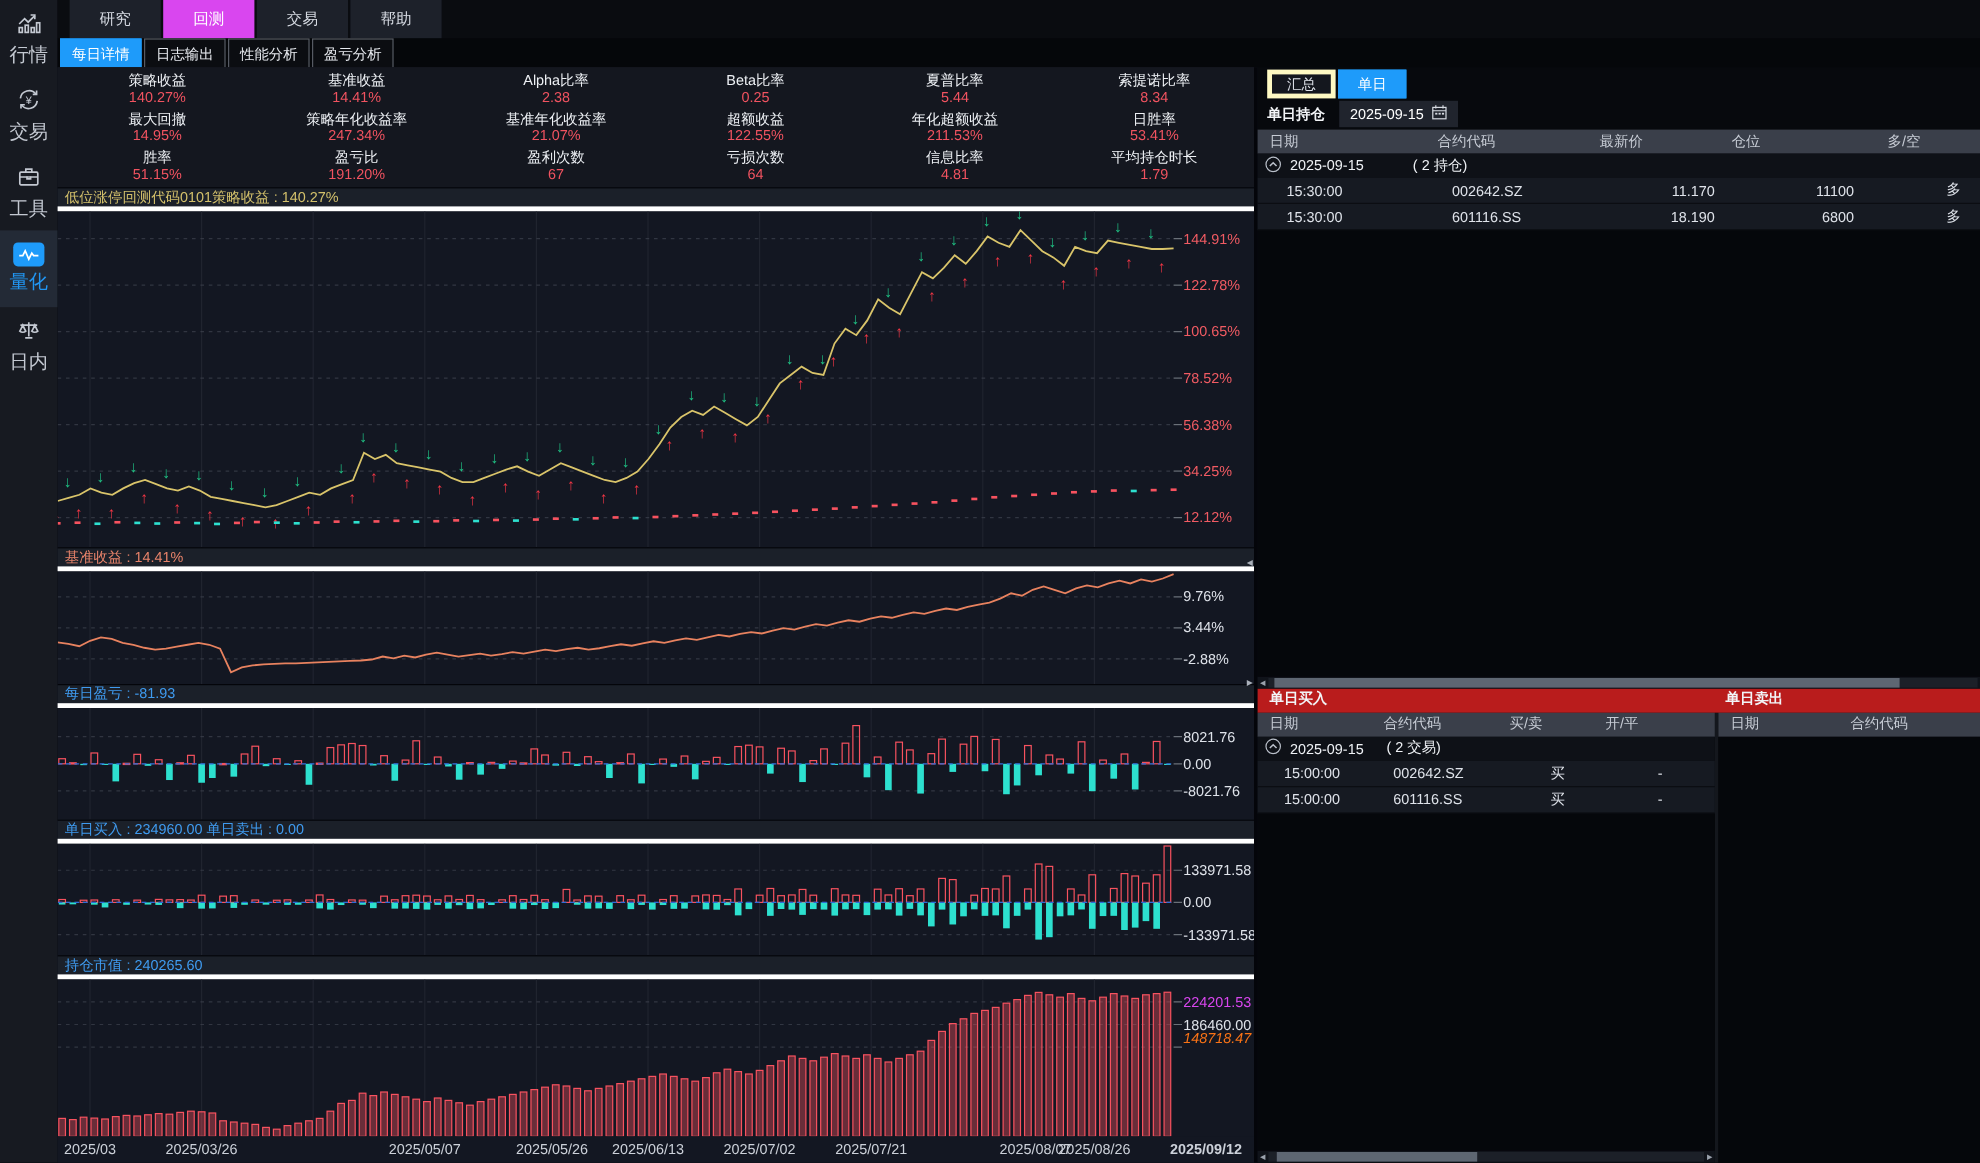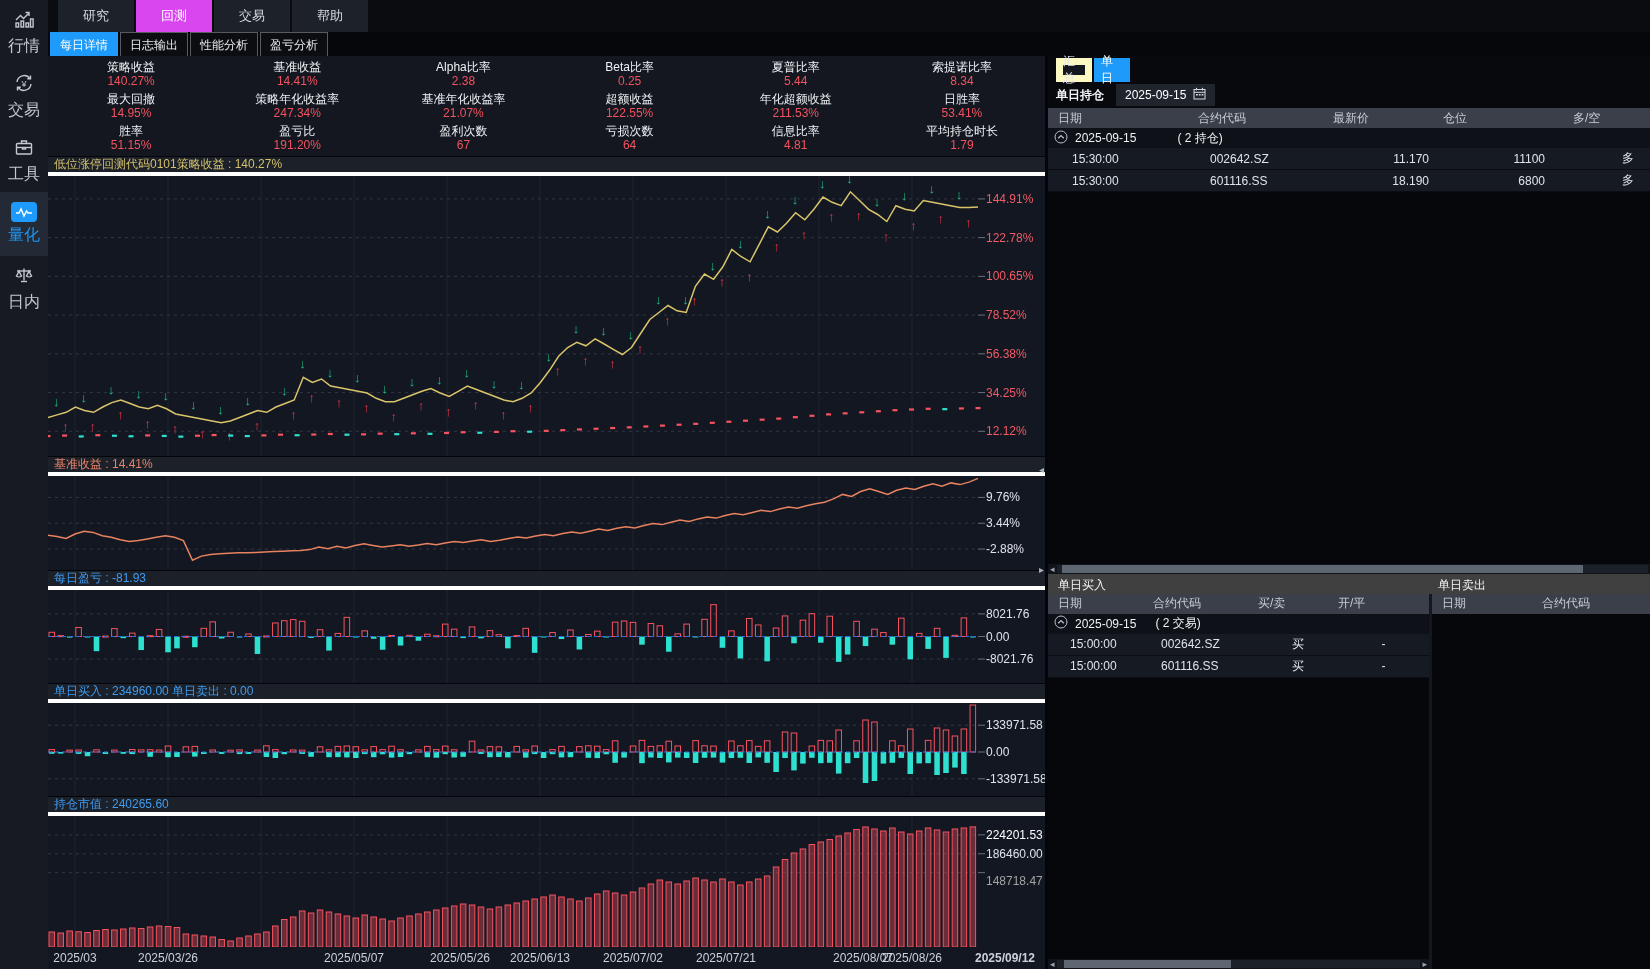--- a/index.html
+++ b/index.html
@@ -41,40 +41,40 @@
   .chart-panel{position:relative;overflow:hidden}
   .c1{height:280px;flex:0 0 280px}.c2{height:94px;flex:0 0 94px}.c3{height:93px;flex:0 0 93px}
   .c4{height:93px;flex:0 0 93px}.c5{height:131px;flex:0 0 131px}
   .tick-label{position:absolute;left:938px;white-space:nowrap;line-height:12px}
   .x-axis{height:22px;flex:0 0 22px;position:relative;background:#131722;color:#ccd1d9}
   .x-axis span{position:absolute;top:4px;transform:translateX(-50%);white-space:nowrap}
 
   
   .rightpanel{flex:1;background:#07090d;display:flex;flex-direction:column;min-width:0;position:relative}
   .rp-tabs{height:26px;flex:0 0 26px;display:flex;gap:2px;padding:2px 0 0 8px}
-  .rp-tab{width:36px;display:flex;align-items:center;justify-content:center;background:#14171e;
-    border:7px solid #fef9c3;color:#dfe3ea;cursor:pointer}
+  .rp-tab{width:57px;display:flex;align-items:center;justify-content:center;background:#14171e;
+    border:4px solid #fef9c3;color:#dfe3ea;cursor:pointer}
   .rp-tab.active{background:#1e9bfa;border-color:#1e9bfa;color:#fff}
   .rp-filter{height:26px;flex:0 0 26px;display:flex;align-items:center;gap:12px;padding-left:8px}
   .rp-filter .flabel{font-weight:bold;color:#f2f4f7}
   .datebox{display:flex;align-items:center;gap:7px;background:#20242d;padding:3px 9px;color:#fff;cursor:pointer}
   .thead{display:flex;background:#3a3f4a;height:20px;flex:0 0 20px;align-items:center;color:#c7ccd5;overflow:hidden}
   .group-row{display:flex;align-items:center;height:20px;flex:0 0 20px;background:#0e1117;color:#eef1f5;gap:7px;padding-left:6px}
   .data-row{display:flex;height:22px;flex:0 0 22px;align-items:center;background:#161a22;border-bottom:1px solid #0b0d12}
   .cell{overflow:hidden;white-space:nowrap}
   .h-date{width:150px;padding-left:10px}.h-code{width:135px}.h-price{width:110px}.h-pos{width:120px}.h-ls{flex:1;padding-left:10px}
   .v-time{width:150px;padding-left:24px}.v-code{width:135px;padding-left:12px}
   .v-price{width:110px;text-align:right;padding-right:14px}.v-pos{width:120px;text-align:right;padding-right:18px}
   .v-ls{flex:1;text-align:right;padding-right:16px}
   .rp-empty{flex:327 1 0;background:#05070b}
   .hscroll{height:10px;flex:0 0 10px;display:flex;align-items:center;background:#10131a;gap:2px;padding:0 2px}
   .arrowglyph{color:#9aa1ac;font-size:9px;line-height:10px;cursor:pointer}
   .track{flex:1;height:8px;background:#1c2028;position:relative}
   .thumb{position:absolute;top:0;height:8px;background:#5e6672;cursor:pointer}
-  .bs-titles{height:20px;flex:0 0 20px;display:flex;align-items:flex-end;background:#404040;font-weight:normal;color:#f2f4f7}
+  .bs-titles{height:20px;flex:0 0 20px;display:flex;align-items:flex-start;background:#b91c1c;font-weight:bold;color:#f2f4f7}
   .bs-titles .t-buy{width:384px;padding-left:10px}
   .bs-titles .t-sell{padding-left:6px}
   .bs-body{display:flex;flex:330 1 0;min-height:0}
   .buy-table{width:384px;flex:0 0 384px;display:flex;flex-direction:column;border-right:3px solid #14171d}
   .sell-table{flex:1;display:flex;flex-direction:column;min-width:0}
   .b-date{width:105px;padding-left:10px}.b-code{width:105px}.b-bs{width:80px}.b-oc{flex:1}
   .bv-time{width:105px;padding-left:22px}.bv-code{width:105px;padding-left:8px}
   .bv-bs{width:80px;text-align:center}.bv-oc{flex:1;text-align:center}
   .s-date{width:110px;padding-left:10px}.s-code{flex:1}
   .fillcol{flex:1;background:#05070b}
@@ -853,21 +853,21 @@
               <rect x="841.576923076923" y="12.000000000000005" width="5.542307692307691" height="119" fill="rgba(247,82,95,0.38)" stroke="#f7525f" stroke-width="1"></rect>
               <rect x="850.5192307692307" y="15.999999999999998" width="5.542307692307691" height="115" fill="rgba(247,82,95,0.38)" stroke="#f7525f" stroke-width="1"></rect>
               <rect x="859.4615384615383" y="18" width="5.542307692307691" height="113" fill="rgba(247,82,95,0.38)" stroke="#f7525f" stroke-width="1"></rect>
               <rect x="868.4038461538461" y="14.999999999999996" width="5.542307692307691" height="116" fill="rgba(247,82,95,0.38)" stroke="#f7525f" stroke-width="1"></rect>
               <rect x="877.3461538461538" y="12.000000000000005" width="5.542307692307691" height="119" fill="rgba(247,82,95,0.38)" stroke="#f7525f" stroke-width="1"></rect>
               <rect x="886.2884615384614" y="13.999999999999995" width="5.542307692307691" height="117" fill="rgba(247,82,95,0.38)" stroke="#f7525f" stroke-width="1"></rect>
               <rect x="895.2307692307692" y="15.999999999999998" width="5.542307692307691" height="115" fill="rgba(247,82,95,0.38)" stroke="#f7525f" stroke-width="1"></rect>
               <rect x="904.1730769230769" y="13.000000000000007" width="5.542307692307691" height="118" fill="rgba(247,82,95,0.38)" stroke="#f7525f" stroke-width="1"></rect>
               <rect x="913.1153846153845" y="12.000000000000005" width="5.542307692307691" height="119" fill="rgba(247,82,95,0.38)" stroke="#f7525f" stroke-width="1"></rect>
               <rect x="922.0576923076923" y="10.867200000000002" width="5.542307692307691" height="120.1328" fill="rgba(247,82,95,0.38)" stroke="#f7525f" stroke-width="1"></rect>
-            </svg><span class="tick-label" style="top: 12.8992px; color: #ffffff;">224201.53</span><span class="tick-label" style="top: 31.77px; color: rgb(223, 227, 234);">186460.00</span><span class="tick-label" style="top: 59px; color: #a3a3a3;">148718.47</span></div>
+            </svg><span class="tick-label" style="top: 12.8992px; color: #d946ef;">224201.53</span><span class="tick-label" style="top: 31.77px; color: rgb(223, 227, 234);">186460.00</span><span class="tick-label" style="top: 43px; color: #f97316; font-style: italic;">148718.47</span></div>
 
         <div class="x-axis">
             <span style="left: 27px;">2025/03</span>
             <span style="left: 120px;">2025/03/26</span>
             <span style="left: 208px; margin-top: 43px;">2025/04/15</span>
             <span style="left: 306px;">2025/05/07</span>
             <span style="left: 412px;">2025/05/26</span>
             <span style="left: 492px;">2025/06/13</span>
             <span style="left: 585px;">2025/07/02</span>
             <span style="left: 678px;">2025/07/21</span>

